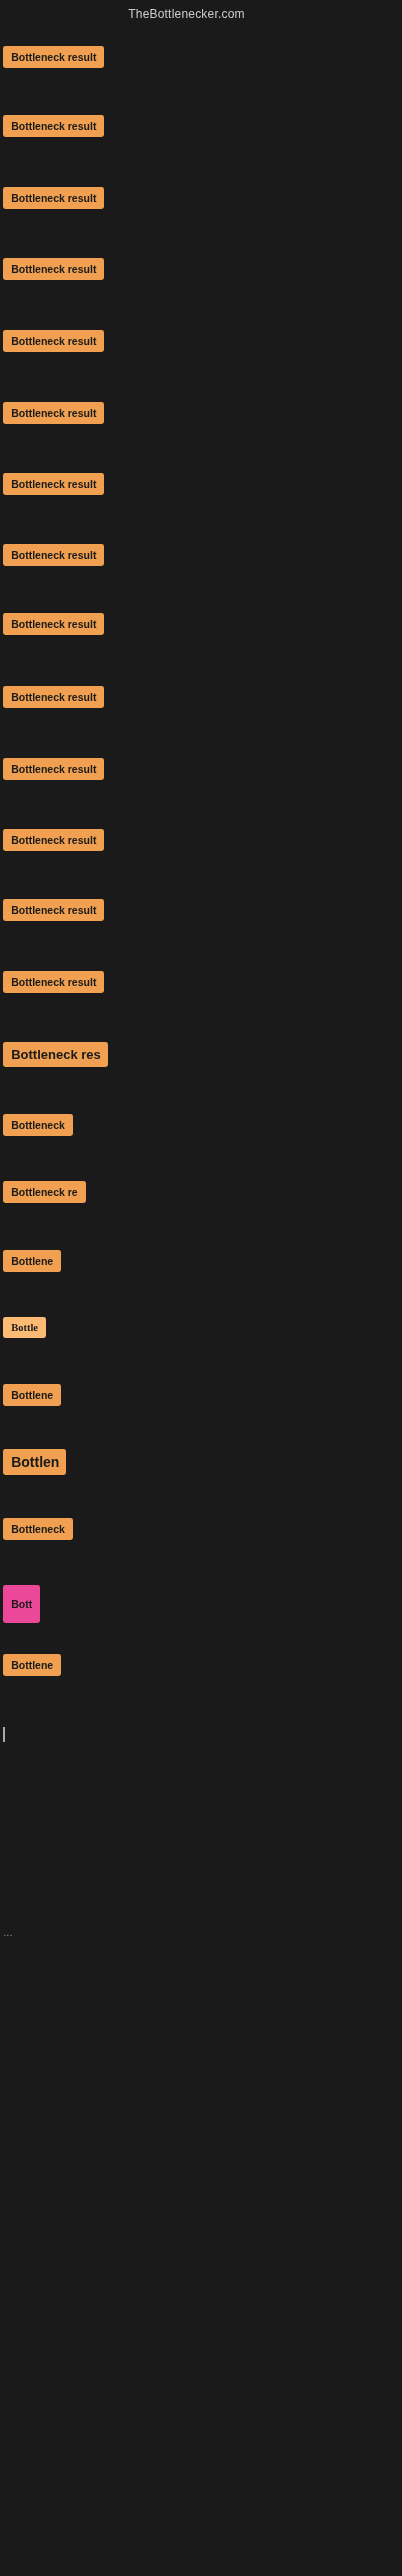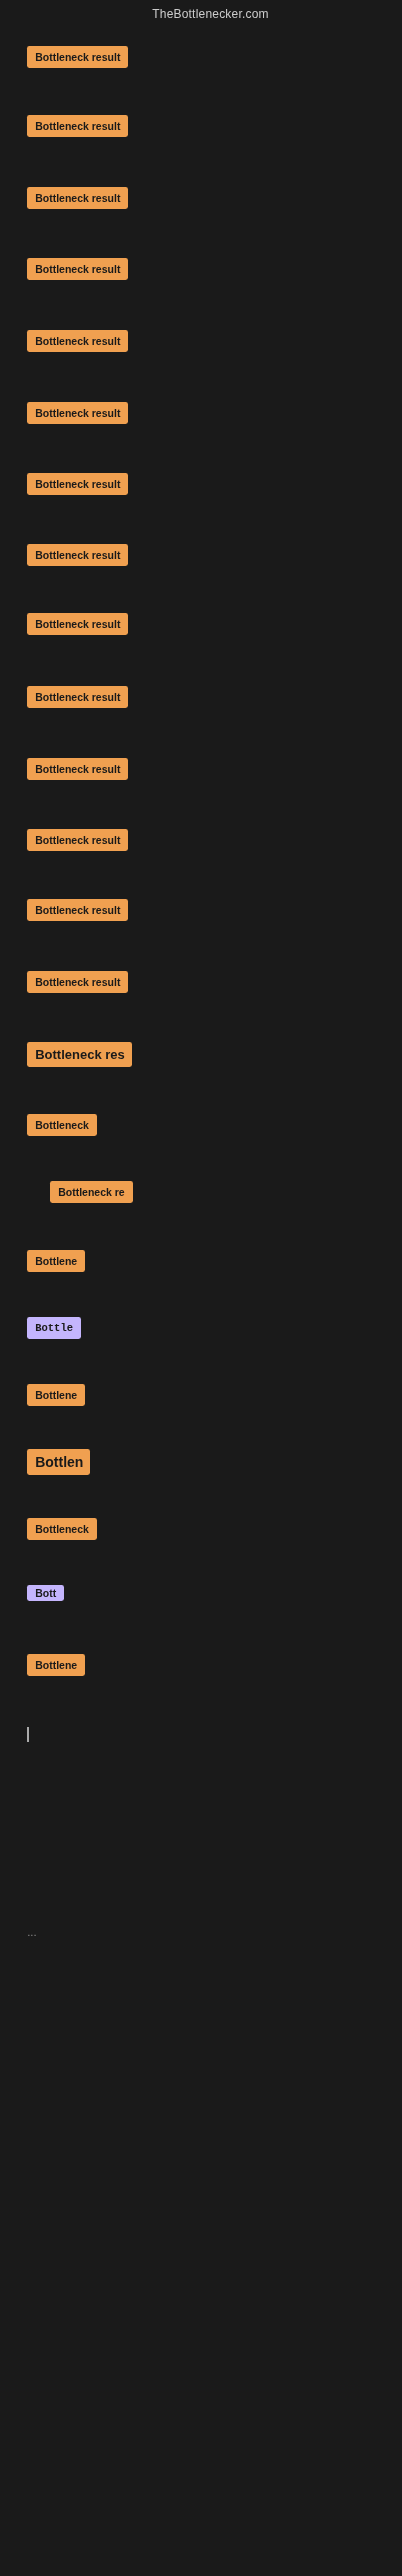--- a/index.html
+++ b/index.html
@@ -12,21 +12,21 @@
       width: 403px;
       min-height: 2576px;
       background-color: #1a1a1a;
       font-family: Arial, sans-serif;
       position: relative;
     }
   </style>
 </head>
 <body>
 
-<div style="position:relative; width:373px; min-height:2576px; background:#1a1a1a;margin-left:24px;">
+<div style="position:relative; width:373px; min-height:2576px; background:#1a1a1a;">
 
   <div style="text-align:center; padding: 6.4px 0 8px 0;">
     <span style="color:#cccccc; font-size:12px; font-family:Arial,sans-serif; letter-spacing:0.2px;">TheBottlenecker.com</span>
   </div>
 
   <div id="items-container">
       <div style="position: absolute; left: 0px; top: 46px;"><span style="display: inline-block; background-color: rgb(240, 160, 80); color: rgb(26, 26, 26); font-family: Arial, sans-serif; font-size: 10.5px; font-weight: bold; padding: 4.8px 8px; border-radius: 2.4px; margin-left: 3.2px; max-width: 121px; overflow: hidden; white-space: nowrap;">Bottleneck result</span></div>
       <div style="position: absolute; left: 0px; top: 115px;"><span style="display: inline-block; background-color: rgb(240, 160, 80); color: rgb(26, 26, 26); font-family: Arial, sans-serif; font-size: 10.5px; font-weight: bold; padding: 4.8px 8px; border-radius: 2.4px; margin-left: 3.2px; max-width: 121px; overflow: hidden; white-space: nowrap;">Bottleneck result</span></div>
       <div style="position: absolute; left: 0px; top: 187px;"><span style="display: inline-block; background-color: rgb(240, 160, 80); color: rgb(26, 26, 26); font-family: Arial, sans-serif; font-size: 10.5px; font-weight: bold; padding: 4.8px 8px; border-radius: 2.4px; margin-left: 3.2px; max-width: 121px; overflow: hidden; white-space: nowrap;">Bottleneck result</span></div>
       <div style="position: absolute; left: 0px; top: 258px;"><span style="display: inline-block; background-color: rgb(240, 160, 80); color: rgb(26, 26, 26); font-family: Arial, sans-serif; font-size: 10.5px; font-weight: bold; padding: 4.8px 8px; border-radius: 2.4px; margin-left: 3.2px; max-width: 121px; overflow: hidden; white-space: nowrap;">Bottleneck result</span></div>
@@ -35,27 +35,27 @@
       <div style="position: absolute; left: 0px; top: 473px;"><span style="display: inline-block; background-color: rgb(240, 160, 80); color: rgb(26, 26, 26); font-family: Arial, sans-serif; font-size: 10.5px; font-weight: bold; padding: 4.8px 8px; border-radius: 2.4px; margin-left: 3.2px; max-width: 121px; overflow: hidden; white-space: nowrap;">Bottleneck result</span></div>
       <div style="position: absolute; left: 0px; top: 544px;"><span style="display: inline-block; background-color: rgb(240, 160, 80); color: rgb(26, 26, 26); font-family: Arial, sans-serif; font-size: 10.5px; font-weight: bold; padding: 4.8px 8px; border-radius: 2.4px; margin-left: 3.2px; max-width: 121px; overflow: hidden; white-space: nowrap;">Bottleneck result</span></div>
       <div style="position: absolute; left: 0px; top: 613px;"><span style="display: inline-block; background-color: rgb(240, 160, 80); color: rgb(26, 26, 26); font-family: Arial, sans-serif; font-size: 10.5px; font-weight: bold; padding: 4.8px 8px; border-radius: 2.4px; margin-left: 3.2px; max-width: 121px; overflow: hidden; white-space: nowrap;">Bottleneck result</span></div>
       <div style="position: absolute; left: 0px; top: 686px;"><span style="display: inline-block; background-color: rgb(240, 160, 80); color: rgb(26, 26, 26); font-family: Arial, sans-serif; font-size: 10.5px; font-weight: bold; padding: 4.8px 8px; border-radius: 2.4px; margin-left: 3.2px; max-width: 121px; overflow: hidden; white-space: nowrap;">Bottleneck result</span></div>
       <div style="position: absolute; left: 0px; top: 758px;"><span style="display: inline-block; background-color: rgb(240, 160, 80); color: rgb(26, 26, 26); font-family: Arial, sans-serif; font-size: 10.5px; font-weight: bold; padding: 4.8px 8px; border-radius: 2.4px; margin-left: 3.2px; max-width: 121px; overflow: hidden; white-space: nowrap;">Bottleneck result</span></div>
       <div style="position: absolute; left: 0px; top: 829px;"><span style="display: inline-block; background-color: rgb(240, 160, 80); color: rgb(26, 26, 26); font-family: Arial, sans-serif; font-size: 10.5px; font-weight: bold; padding: 4.8px 8px; border-radius: 2.4px; margin-left: 3.2px; max-width: 121px; overflow: hidden; white-space: nowrap;">Bottleneck result</span></div>
       <div style="position: absolute; left: 0px; top: 899px;"><span style="display: inline-block; background-color: rgb(240, 160, 80); color: rgb(26, 26, 26); font-family: Arial, sans-serif; font-size: 10.5px; font-weight: bold; padding: 4.8px 8px; border-radius: 2.4px; margin-left: 3.2px; max-width: 121px; overflow: hidden; white-space: nowrap;">Bottleneck result</span></div>
       <div style="position: absolute; left: 0px; top: 971px;"><span style="display: inline-block; background-color: rgb(240, 160, 80); color: rgb(26, 26, 26); font-family: Arial, sans-serif; font-size: 10.5px; font-weight: bold; padding: 4.8px 8px; border-radius: 2.4px; margin-left: 3.2px; max-width: 121px; overflow: hidden; white-space: nowrap;">Bottleneck result</span></div>
       <div style="position: absolute; left: 0px; top: 1042px;"><span style="display: inline-block; background-color: rgb(240, 160, 80); color: rgb(26, 26, 26); font-family: Arial, sans-serif; font-size: 13px; font-weight: bold; padding: 4.8px 8px; border-radius: 2.4px; margin-left: 3.2px; max-width: 105px; overflow: hidden; white-space: nowrap;">Bottleneck res</span></div>
       <div style="position: absolute; left: 0px; top: 1114px;"><span style="display: inline-block; background-color: rgb(240, 160, 80); color: rgb(26, 26, 26); font-family: Arial, sans-serif; font-size: 10.5px; font-weight: bold; padding: 4.8px 8px; border-radius: 2.4px; margin-left: 3.2px; max-width: 81px; overflow: hidden; white-space: nowrap;">Bottleneck</span></div>
-      <div style="position: absolute; left: 0px; top: 1181px; padding-left: 23px;"><span style="display: inline-block; background-color: rgb(240, 160, 80); color: rgb(26, 26, 26); font-family: Arial, sans-serif; font-size: 10.5px; font-weight: bold; padding: 4.8px 8px; border-radius: 2.4px; margin-left: 3.2px; max-width: 93px; overflow: hidden; white-space: nowrap;">Bottleneck re</span></div>
+      <div style="position: absolute; left: 0px; top: 1181px;"><span style="display: inline-block; background-color: rgb(240, 160, 80); color: rgb(26, 26, 26); font-family: Arial, sans-serif; font-size: 10.5px; font-weight: bold; padding: 4.8px 8px; border-radius: 2.4px; margin-left: 3.2px; max-width: 93px; overflow: hidden; white-space: nowrap;">Bottleneck re</span></div>
       <div style="position: absolute; left: 0px; top: 1250px;"><span style="display: inline-block; background-color: rgb(240, 160, 80); color: rgb(26, 26, 26); font-family: Arial, sans-serif; font-size: 10.5px; font-weight: bold; padding: 4.8px 8px; border-radius: 2.4px; margin-left: 3.2px; max-width: 68px; overflow: hidden; white-space: nowrap;">Bottlene</span></div>
-      <div style="position: absolute; left: 0px; top: 1317px;"><span style="display: inline-block; background-color: #c4b5fd; color: rgb(26, 26, 26); font-family: Liberation Mono, monospace; font-size: 10.5px; font-weight: bold; padding: 4.8px 8px; border-radius: 2.4px; margin-left: 3.2px; max-width: 55px; overflow: hidden; white-space: nowrap;">Bottle</span></div>
+      <div style="position: absolute; left: 0px; top: 1317px;"><span style="display: inline-block; background-color: #fdba74; color: rgb(26, 26, 26); font-family: Liberation Serif, serif; font-size: 10.5px; font-weight: bold; padding: 4.8px 8px; border-radius: 2.4px; margin-left: 3.2px; max-width: 55px; overflow: hidden; white-space: nowrap;">Bottle</span></div>
       <div style="position: absolute; left: 0px; top: 1384px;"><span style="display: inline-block; background-color: rgb(240, 160, 80); color: rgb(26, 26, 26); font-family: Arial, sans-serif; font-size: 10.5px; font-weight: bold; padding: 4.8px 8px; border-radius: 2.4px; margin-left: 3.2px; max-width: 68px; overflow: hidden; white-space: nowrap;">Bottlene</span></div>
       <div style="position: absolute; left: 0px; top: 1449px;"><span style="display: inline-block; background-color: rgb(240, 160, 80); color: rgb(26, 26, 26); font-family: Arial, sans-serif; font-size: 14px; font-weight: bold; padding: 4.8px 8px; border-radius: 2.4px; margin-left: 3.2px; max-width: 63px; overflow: hidden; white-space: nowrap;">Bottlen</span></div>
       <div style="position: absolute; left: 0px; top: 1518px;"><span style="display: inline-block; background-color: rgb(240, 160, 80); color: rgb(26, 26, 26); font-family: Arial, sans-serif; font-size: 10.5px; font-weight: bold; padding: 4.8px 8px; border-radius: 2.4px; margin-left: 3.2px; max-width: 81px; overflow: hidden; white-space: nowrap;">Bottleneck</span></div>
-      <div style="position: absolute; left: 0px; top: 1585px;"><span style="display: inline-block; background-color: #c4b5fd; color: rgb(26, 26, 26); font-family: Arial, sans-serif; font-size: 10.5px; font-weight: bold; padding: 2px 8px; border-radius: 2.4px; margin-left: 3.2px; max-width: 45px; overflow: hidden; white-space: nowrap;">Bott</span></div>
+      <div style="position: absolute; left: 0px; top: 1585px;"><span style="display: inline-block; background-color: #ec4899; color: rgb(26, 26, 26); font-family: Arial, sans-serif; font-size: 10.5px; font-weight: bold; padding: 13px 8px; border-radius: 2.4px; margin-left: 3.2px; max-width: 45px; overflow: hidden; white-space: nowrap;">Bott</span></div>
       <div style="position: absolute; left: 0px; top: 1654px;"><span style="display: inline-block; background-color: rgb(240, 160, 80); color: rgb(26, 26, 26); font-family: Arial, sans-serif; font-size: 10.5px; font-weight: bold; padding: 4.8px 8px; border-radius: 2.4px; margin-left: 3.2px; max-width: 68px; overflow: hidden; white-space: nowrap;">Bottlene</span></div>
     </div>
 
   <div style="position:absolute; left:3.2px; top:1727px; width:1.6px; height:14.5px; background:#aaa;"></div>
 
   <div style="position:absolute; left:3.2px; top:1924px;">
     <span style="color:#888; font-size:11.3px; font-family:Arial,sans-serif;">...</span>
   </div>
 
 </div>

